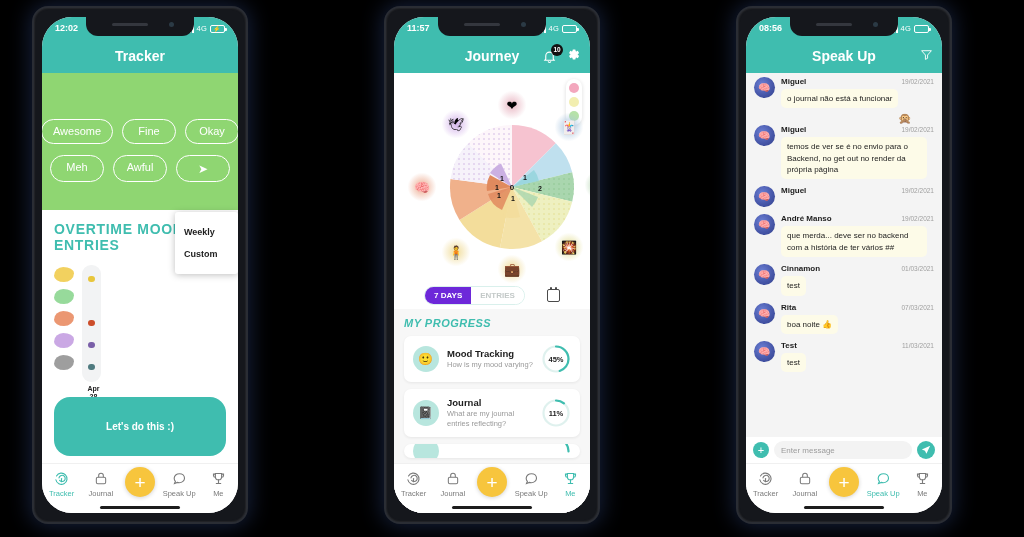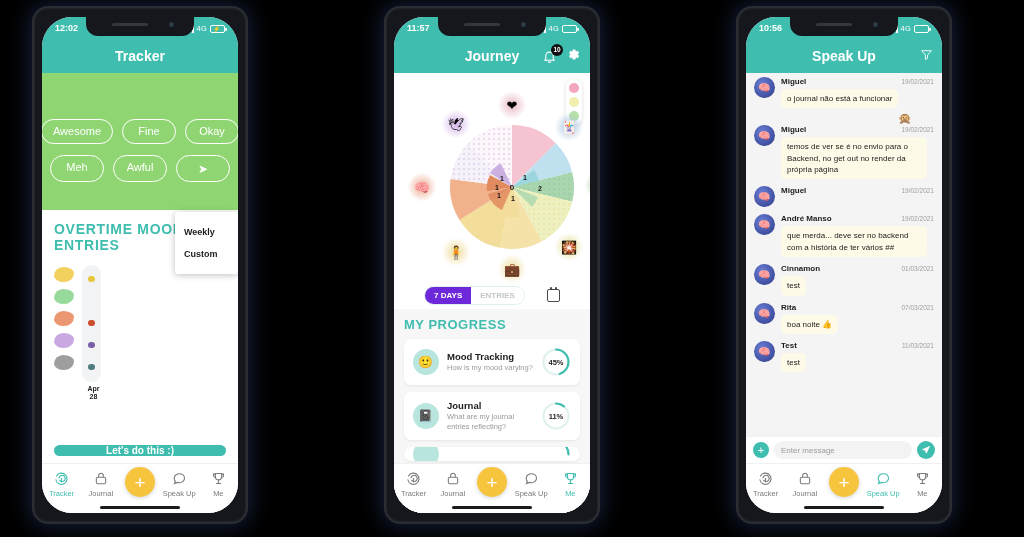--- a/index.html
+++ b/index.html
@@ -112,21 +112,21 @@
   .dropdown {
     position: absolute; top: 2px; right: 0px; width: 63px;
     background: #fff; border-radius: 3px;
     box-shadow: 0 1px 7px rgba(0,0,0,.26); padding: 9px 0;
   }
   .dropdown div { font-size: 9px; font-weight: bold; color: #1d1d1d; padding: 6px 0 6px 9px; }
 
   .cta {
     position: absolute; left: 12px; right: 12px; bottom: 57px;
     background: #3fbdaf; color: #fff; text-align: center;
-    font-size: 10px; font-weight: bold; padding: 0 0; border-radius: 16px;
+    font-size: 10px; font-weight: bold; padding: 24px 0; border-radius: 16px;
   }
 
   
   .nav {
     position: absolute; bottom: 0; left: 0; right: 0; height: 50px;
     background: #fff; display: flex; align-items: flex-start; justify-content: space-around;
     padding-top: 6px; border-top: 1px solid #f0f0f0;
   }
   .nav-item { display: flex; flex-direction: column; align-items: center; gap: 2px;
               width: 20%; color: #7b7b7b; }
@@ -167,22 +167,22 @@
   .seg-on { background: #6d28d9; color: #fff; }
   .seg-off { background: #fff; color: #c3c9c8; }
   .cal-ico { width: 13px; height: 13px; border: 1.3px solid #4a4a4a;
              border-radius: 2px; position: relative; }
   .cal-ico:before { content:''; position:absolute; top:-3px; left:2px; width:2px;height:3px;
                     background:#4a4a4a; border-radius:1px; }
   .cal-ico:after { content:''; position:absolute; top:-3px; right:2px; width:2px;height:3px;
                    background:#4a4a4a; border-radius:1px; }
 
   .progress-sec { background: #f7f7f7; padding: 8px 10px 0; height: 100%; }
-  .progress-sec h3 { color: #3fbdaf; font-size: 13px; font-weight: bold;
-                     letter-spacing: .5px; margin-bottom: 7px; }
+  .progress-sec h3 { color: #3fbdaf; font-size: 11px; font-weight: bold;
+                     letter-spacing: .5px; margin-bottom: 7px; font-style: italic; }
   .prog-card {
     background: #fff; border-radius: 7px; padding: 8px 9px; margin-bottom: 7px;
     display: flex; align-items: center; gap: 8px; box-shadow: 0 1px 3px rgba(0,0,0,.07);
   }
   .prog-ico { width: 26px; height: 26px; border-radius: 50%;
               background: #b8e6de; flex: 0 0 auto;
               display:flex;align-items:center;justify-content:center; font-size: 12px; }
   .prog-txt { flex: 1; }
   .prog-title { font-size: 9.5px; font-weight: bold; color: #1c1c1c; }
   .prog-sub { font-size: 7.5px; color: #9a9a9a; line-height: 1.35; margin-top: 1px; }
@@ -567,21 +567,21 @@
 
   <div class="phone p3">
     <div class="screen">
       <div class="notch">
         <div class="speaker"></div>
         <div class="cam"></div>
       </div>
 
       <div class="teal">
         <div class="statusbar">
-          <span>10:56</span>
+          <span>08:56</span>
           <span class="right">
             <span class="bars">
                 <i></i>
                 <i></i>
                 <i></i>
                 <i></i>
               </span>
             <span class="net">4G</span>
             <span class="batt"></span>
           </span>

